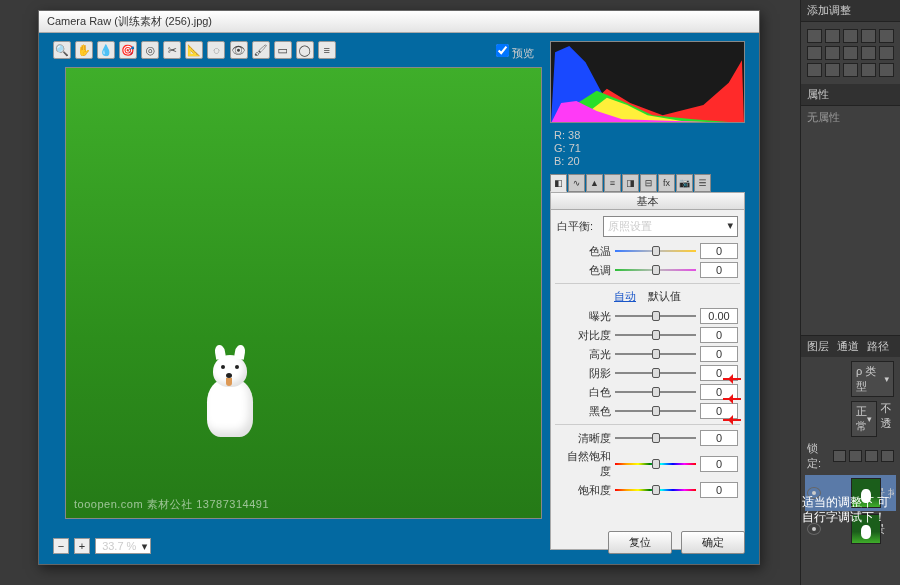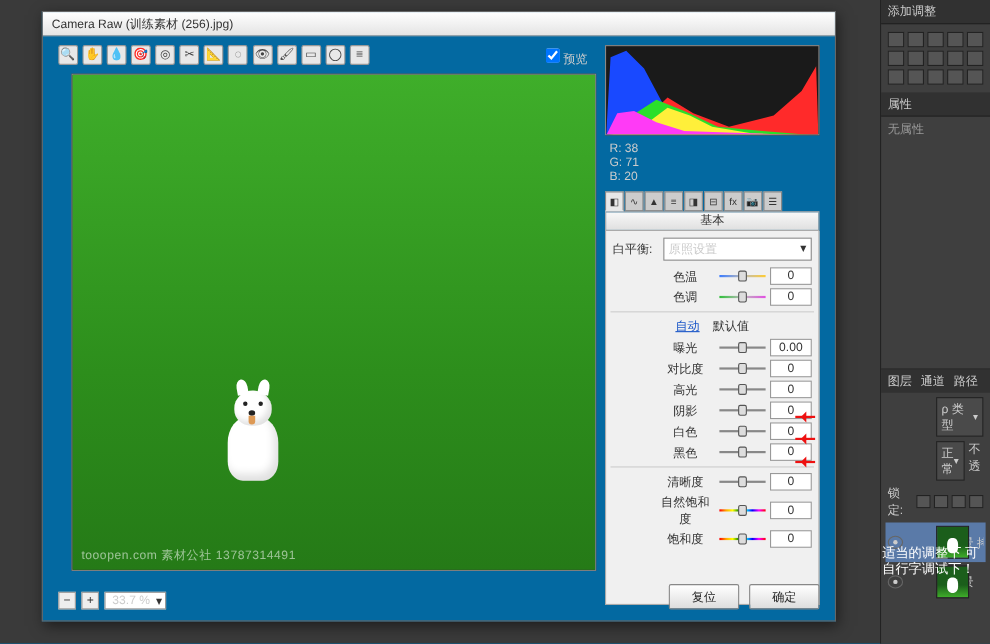--- a/index.html
+++ b/index.html
@@ -40,21 +40,21 @@
   .rpanel { position:absolute; right:14px; top:8px; width:195px; bottom:44px; }
   .histo { height:82px; border:1px solid #888; background:#1a1a1a; position:relative; overflow:hidden; }
   .histo svg { position:absolute; inset:0; }
   .rgb { margin-top:4px; padding:2px 4px; color:#333; line-height:13px; }
   .tabstrip { margin-top:4px; height:18px; display:flex; gap:1px; }
   .tab { width:17px; height:18px; background:#ccc; border:1px solid #888; color:#333; text-align:center; line-height:16px; font-size:9px;}
   .tab.active{ background:#e8e8e8; border-bottom-color:#e8e8e8;}
   .section-title { height:18px; background:linear-gradient(#f8f8f8,#e0e0e0); border:1px solid #aaa; text-align:center; color:#333; line-height:17px; }
   .rpanel-inner { border:1px solid #aaa; border-top:none; padding:6px 6px 2px; background:#f0f0f0; height:340px; overflow:hidden;}
   .row { display:flex; align-items:center; margin-bottom:3px; }
-  .row label { width:54px; color:#333; text-align:center;margin-left:39px; }
+  .row label { width:54px; color:#333; text-align:right; }
   .row .val { width:38px; border:1px solid #999; background:#fff; color:#333; text-align:center; font-size:11px; padding:1px 0;}
   .row .slider { flex:1; height:10px; margin:0 4px; position:relative; }
   .slider .track { position:absolute; left:0; right:0; top:4px; height:2px; background:#888; }
   .slider.grad-temp .track{ background:linear-gradient(90deg,#3a7bff,#bcbcbc,#ffcc33);}
   .slider.grad-tint .track{ background:linear-gradient(90deg,#2fbf3a,#bcbcbc,#e24fe2);}
   .slider.grad-hue  .track{ background:linear-gradient(90deg,red,orange,yellow,green,cyan,blue,magenta,red);}
   .slider .thumb { position:absolute; left:50%; top:0; width:8px; height:10px; margin-left:-4px; background:#ddd; border:1px solid #555; border-radius:2px;}
   .sep { height:1px; background:#ccc; margin:5px -2px; }
   .auto-row { text-align:center; margin:2px 0 4px; }
   .auto-row a { color:#1a56c8; text-decoration:underline; margin:0 6px;}

